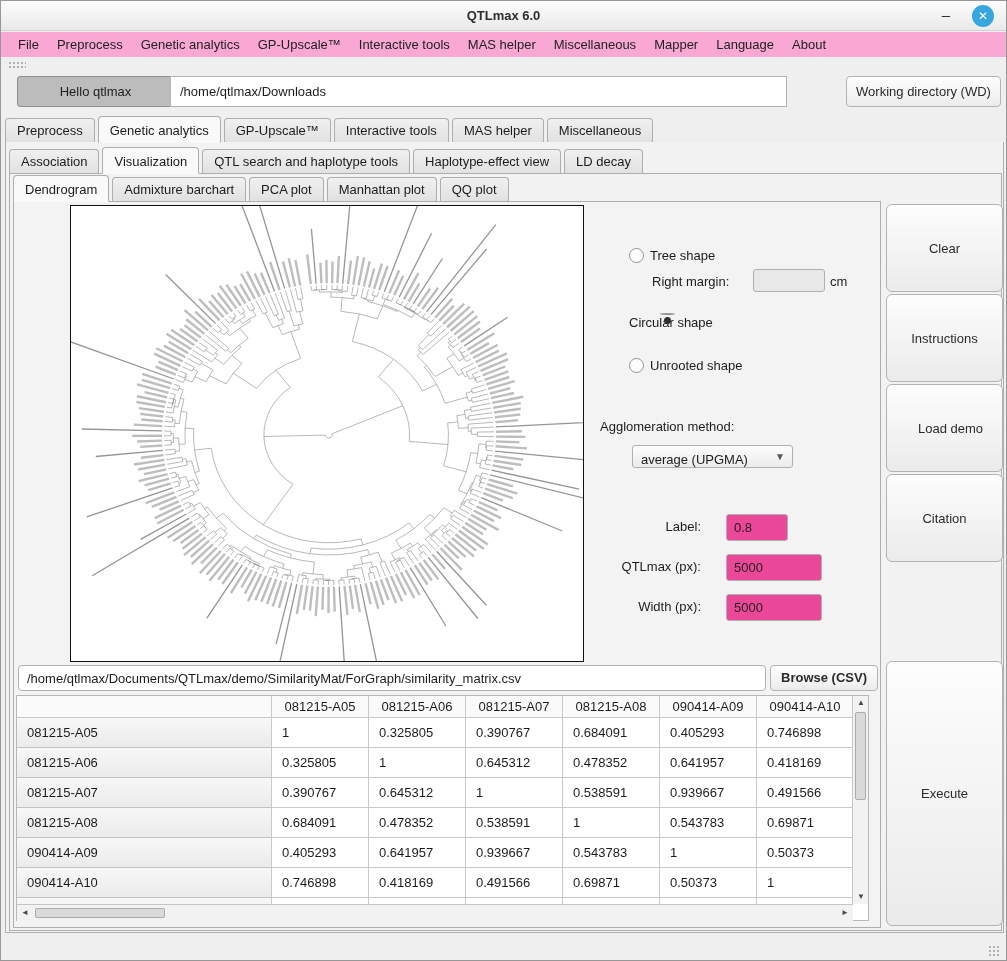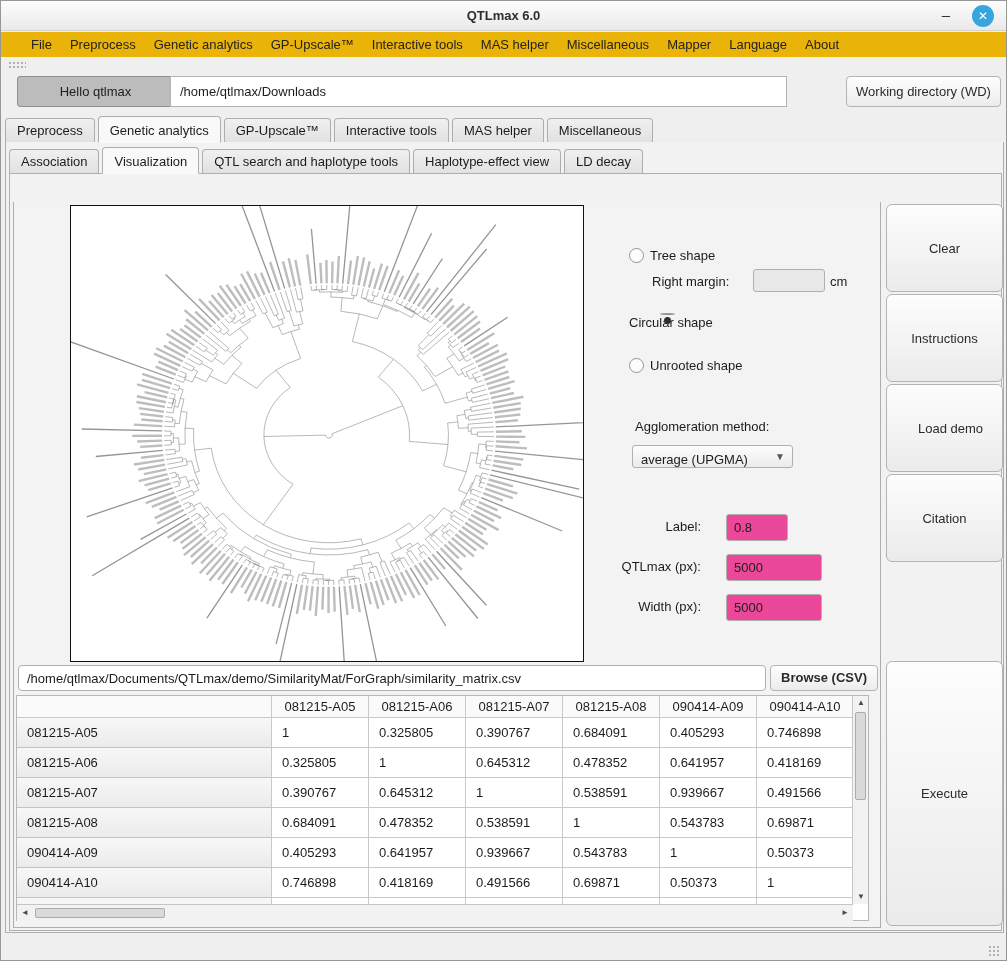--- a/index.html
+++ b/index.html
@@ -12,22 +12,22 @@
   
   .titlebar{position:absolute;left:0;top:0;width:100%;height:30px;
     background:linear-gradient(#fdfdfd,#e9e9e9);border-bottom:1px solid #d2d2d2;}
   .title-text{position:absolute;left:0;right:0;top:0;height:30px;line-height:30px;
     text-align:center;font-weight:700;color:#2e2e2e;}
   .win-min{position:absolute;right:48px;top:0;width:24px;height:30px;line-height:28px;
     text-align:center;color:#333;font-size:15px;cursor:default;}
   .win-close{position:absolute;right:12px;top:4px;width:22px;height:22px;border-radius:50%;
     color:#fff;font-size:12px;font-weight:700;text-align:center;line-height:22px;}
   
-  .menubar{position:absolute;left:0;top:31px;width:100%;height:25px;background:#eab308;
-    display:flex;align-items:center;padding-left:21px;}
+  .menubar{position:absolute;left:0;top:31px;width:100%;height:25px;background:#f9a8d4;
+    display:flex;align-items:center;padding-left:8px;}
   .menu-item{padding:0 9px;height:25px;line-height:25px;color:#222;}
   .grip{background-image:radial-gradient(circle,#b2b2b2 1px,transparent 1.3px);background-size:4px 4px;}
   .grip-top{position:absolute;left:7px;top:60px;width:18px;height:9px;}
   .grip-corner{position:absolute;right:6px;bottom:5px;width:12px;height:12px;}
   
   .btn{background:linear-gradient(#fefefe,#ececec);border:1px solid #b3b3b3;border-radius:4px;
     color:#2b2b2b;text-align:center;}
   .hello-btn{position:absolute;left:16px;top:75px;width:157px;height:31px;line-height:29px;
     background:#bcbcbc;border:1px solid #8f8f8f;border-radius:3px;text-align:center;}
   .wd-input{position:absolute;left:169px;top:75px;width:617px;height:31px;background:#fff;
@@ -133,20 +133,27 @@
 
     <div class="tabrow" id="tabrow-2">
         <div class="tab">Association</div>
         <div class="tab active">Visualization</div>
         <div class="tab">QTL search and haplotype tools</div>
         <div class="tab">Haplotype-effect view</div>
         <div class="tab">LD decay</div>
       </div>
     <div class="page" id="page2">
 
+      <div class="tabrow" id="tabrow-3">
+          <div class="tab active">Dendrogram</div>
+          <div class="tab">Admixture barchart</div>
+          <div class="tab">PCA plot</div>
+          <div class="tab">Manhattan plot</div>
+          <div class="tab">QQ plot</div>
+        </div>
       <div class="page" id="page3">
 
         <div class="plot-box">
           <svg id="dendro-svg" width="514" height="457" viewBox="0 0 514 457">
               <path d=" M261.0 227.8 L331.8 199.7 M307.3 171.1 L322.5 153.2 M281.4 135.6 L288.4 107.9 M269.9 105.3 L271.2 91.6 M259.9 91.1 L260.0 85.9 M248.3 86.1 L248.2 83.8 M243.1 84.1 L243.1 84.1 M240.6 84.4 L240.0 79.9 M245.6 83.9 L245.3 79.4 M240.6 84.4 A160.1 145.5 0 0 1 245.6 83.9 M253.3 83.6 L253.3 83.6 M250.7 83.6 L250.5 79.2 M255.8 83.5 L255.8 79.0 M250.7 83.6 A160.1 145.5 0 0 1 255.8 83.5 M243.1 84.1 A160.1 145.5 0 0 1 253.3 83.6 M271.5 86.4 L271.7 85.1 M267.2 84.8 L267.3 83.7 M263.5 83.6 L263.5 83.6 M260.9 83.5 L261.0 79.0 M266.0 83.7 L266.3 79.2 M260.9 83.5 A160.1 145.5 0 0 1 266.0 83.7 M271.1 84.0 L271.5 79.5 M263.5 83.6 A160.1 145.5 0 0 1 271.1 84.0 M276.1 85.5 L276.8 80.0 M267.2 84.8 A158.8 144.4 0 0 1 276.1 85.5 M248.3 86.1 A157.4 143.1 0 0 1 271.5 86.4 M282.5 92.9 L283.1 89.5 M280.6 89.2 L282.0 80.6 M285.5 89.9 L287.2 81.4 M280.6 89.2 A155.5 141.3 0 0 1 285.5 89.9 M259.9 91.1 A151.7 137.9 0 0 1 282.5 92.9 M306.3 112.8 L311.8 99.8 M296.7 95.4 L297.2 93.9 M292.4 92.8 L292.6 92.1 M290.2 91.6 L292.4 82.3 M295.0 92.6 L297.5 83.4 M290.2 91.6 A154.5 140.5 0 0 1 295.0 92.6 M301.9 95.1 L303.6 89.9 M301.1 89.2 L302.6 84.6 M306.0 90.5 L307.6 85.9 M301.1 89.2 A159.7 145.2 0 0 1 306.0 90.5 M292.4 92.8 A153.7 139.7 0 0 1 301.9 95.1 M326.2 105.5 L326.9 104.3 M312.2 98.5 L314.5 93.1 M310.9 91.9 L312.6 87.5 M318.0 94.4 L318.1 94.2 M315.8 93.3 L317.6 89.1 M320.5 95.1 L322.4 90.9 M315.8 93.3 A160.1 145.5 0 0 1 320.5 95.1 M310.9 91.9 A159.8 145.2 0 0 1 318.0 94.4 M340.8 111.5 L343.8 107.2 M333.0 101.5 L333.4 100.7 M327.5 97.9 L327.5 97.9 M325.2 96.9 L327.2 92.8 M329.8 98.9 L332.0 94.9 M325.2 96.9 A160.1 145.5 0 0 1 329.8 98.9 M339.3 103.7 L339.3 103.7 M334.3 101.1 L336.6 97.1 M344.2 106.4 L344.2 106.4 M340.9 104.6 L340.9 104.6 M338.7 103.4 L341.2 99.5 M343.1 105.8 L345.7 102.0 M338.7 103.4 A160.1 145.5 0 0 1 343.1 105.8 M347.4 108.3 L350.1 104.6 M340.9 104.6 A160.1 145.5 0 0 1 347.4 108.3 M334.3 101.1 A160.1 145.5 0 0 1 344.2 106.4 M327.5 97.9 A160.1 145.5 0 0 1 339.3 103.7 M354.1 113.7 L354.6 113.1 M351.5 111.0 L354.5 107.3 M357.6 115.2 L357.7 115.2 M355.7 113.7 L358.7 110.2 M359.7 116.6 L362.8 113.1 M355.7 113.7 A160.1 145.5 0 0 1 359.7 116.6 M351.5 111.0 A160.0 145.4 0 0 1 357.6 115.2 M333.0 101.5 A159.1 144.6 0 0 1 354.1 113.7 M312.2 98.5 A153.4 139.5 0 0 1 340.8 111.5 M296.7 95.4 A152.0 138.2 0 0 1 326.2 105.5 M269.9 105.3 A136.6 124.2 0 0 1 306.3 112.8 M351.6 184.9 L365.5 178.3 M353.4 161.1 L355.6 159.5 M345.9 149.5 L349.8 146.0 M347.2 143.7 L349.4 141.6 M347.1 139.6 L358.0 128.6 M356.2 127.2 L366.8 116.2 M359.8 130.1 L370.7 119.5 M356.2 127.2 A149.0 135.4 0 0 1 359.8 130.1 M351.7 143.6 L374.5 122.8 M347.1 139.6 A132.7 120.6 0 0 1 351.7 143.6 M352.3 148.3 L378.2 126.2 M347.2 143.7 A129.5 117.7 0 0 1 352.3 148.3 M364.0 170.5 L381.7 160.7 M375.7 152.4 L382.9 147.7 M377.2 140.8 L379.6 139.0 M377.2 136.4 L378.9 135.0 M377.3 133.3 L381.7 129.7 M380.6 136.8 L385.1 133.4 M377.3 133.3 A159.1 144.6 0 0 1 380.6 136.8 M381.9 141.7 L388.4 137.1 M377.2 136.4 A156.8 142.5 0 0 1 381.9 141.7 M388.2 154.9 L392.9 152.2 M390.5 148.8 L391.2 148.3 M389.1 145.5 L389.1 145.5 M387.6 143.6 L391.6 140.9 M390.5 147.4 L394.6 144.9 M387.6 143.6 A160.1 145.5 0 0 1 390.5 147.4 M393.3 151.3 L397.5 148.9 M389.1 145.5 A160.1 145.5 0 0 1 393.3 151.3 M395.2 155.6 L400.2 152.9 M390.5 148.8 A159.2 144.7 0 0 1 395.2 155.6 M377.2 140.8 A153.6 139.7 0 0 1 388.2 154.9 M387.1 169.4 L392.0 167.1 M389.9 163.5 L402.8 157.1 M394.0 170.8 L396.9 169.6 M395.0 166.1 L405.3 161.3 M398.6 173.1 L402.9 171.4 M401.3 168.3 L407.6 165.6 M404.4 174.6 L405.2 174.3 M404.3 172.1 L409.7 170.0 M406.2 176.4 L411.7 174.4 M404.3 172.1 A159.1 144.6 0 0 1 406.2 176.4 M401.3 168.3 A158.1 143.8 0 0 1 404.4 174.6 M395.0 166.1 A153.5 139.5 0 0 1 398.6 173.1 M389.9 163.5 A150.3 136.7 0 0 1 394.0 170.8 M375.7 152.4 A144.7 131.6 0 0 1 387.1 169.4 M345.9 149.5 A124.0 112.7 0 0 1 364.0 170.5 M374.0 197.2 L396.4 191.1 M395.0 187.1 L401.1 185.3 M400.3 183.2 L413.5 178.9 M401.8 187.3 L415.2 183.5 M400.3 183.2 A150.9 137.2 0 0 1 401.8 187.3 M397.7 195.1 L400.9 194.3 M400.3 192.3 L416.7 188.0 M401.5 196.4 L418.1 192.7 M400.3 192.3 A147.9 134.5 0 0 1 401.5 196.4 M395.0 187.1 A144.5 131.4 0 0 1 397.7 195.1 M353.4 161.1 A121.1 110.1 0 0 1 374.0 197.2 M281.4 135.6 A105.4 95.8 0 0 1 351.6 184.9 M338.3 235.4 L377.0 238.5 M376.7 217.0 L386.8 215.9 M385.9 209.7 L394.1 208.4 M393.3 204.5 L400.0 203.3 M399.6 201.2 L419.3 197.3 M400.5 205.3 L420.3 202.0 M399.6 201.2 A144.8 131.7 0 0 1 400.5 205.3 M394.8 212.4 L397.4 212.0 M397.1 210.0 L421.2 206.7 M397.7 214.1 L421.9 211.5 M397.1 210.0 A140.7 127.9 0 0 1 397.7 214.1 M393.3 204.5 A138.0 125.5 0 0 1 394.8 212.4 M387.4 222.3 L397.2 221.7 M397.0 218.2 L422.4 216.2 M397.4 225.3 L400.2 225.2 M400.1 222.1 L422.8 221.0 M400.3 228.3 L406.3 228.3 M406.3 226.1 L423.0 225.8 M406.3 230.4 L423.0 230.6 M406.3 226.1 A148.3 134.8 0 0 1 406.3 230.4 M400.1 222.1 A142.3 129.4 0 0 1 400.3 228.3 M397.0 218.2 A139.5 126.8 0 0 1 397.4 225.3 M385.9 209.7 A129.6 117.9 0 0 1 387.4 222.3 M372.6 259.8 L395.2 265.8 M399.7 246.6 L406.8 247.5 M407.8 238.0 L415.0 238.5 M415.2 235.1 L422.9 235.4 M414.7 241.9 L415.3 241.9 M415.6 239.7 L422.5 240.1 M415.1 244.2 L422.1 244.9 M415.6 239.7 A158.0 143.6 0 0 1 415.1 244.2 M415.2 235.1 A157.4 143.1 0 0 1 414.7 241.9 M405.0 256.9 L409.5 257.8 M410.4 253.9 L414.9 254.7 M415.6 251.2 L416.2 251.3 M416.5 249.0 L421.4 249.7 M415.7 253.6 L420.6 254.4 M416.5 249.0 A160.1 145.5 0 0 1 415.7 253.6 M414.2 258.1 L419.6 259.1 M415.6 251.2 A159.5 145.0 0 0 1 414.2 258.1 M408.6 261.6 L418.5 263.8 M410.4 253.9 A154.8 140.7 0 0 1 408.6 261.6 M407.8 238.0 A150.1 136.5 0 0 1 405.0 256.9 M387.5 284.2 L396.0 287.8 M401.1 276.7 L402.2 277.1 M405.0 269.4 L409.9 270.7 M411.1 266.9 L417.2 268.4 M408.5 274.6 L409.8 275.0 M411.0 271.7 L415.7 273.0 M408.6 278.3 L408.6 278.3 M409.4 276.1 L414.1 277.5 M407.7 280.4 L412.3 282.0 M409.4 276.1 A160.1 145.5 0 0 1 407.7 280.4 M411.0 271.7 A160.1 145.5 0 0 1 408.6 278.3 M411.1 266.9 A158.7 144.2 0 0 1 408.5 274.6 M398.9 284.6 L400.3 285.1 M401.2 283.0 L410.4 286.5 M399.3 287.2 L408.3 290.9 M401.2 283.0 A155.1 141.0 0 0 1 399.3 287.2 M405.0 269.4 A153.6 139.7 0 0 1 398.9 284.6 M389.9 298.4 L390.8 298.9 M392.9 295.5 L394.2 296.1 M395.9 293.2 L399.1 294.7 M400.3 292.6 L406.1 295.2 M398.0 296.7 L403.7 299.5 M400.3 292.6 A158.6 144.1 0 0 1 398.0 296.7 M392.4 299.1 L401.1 303.6 M395.9 293.2 A154.9 140.8 0 0 1 392.4 299.1 M388.6 302.3 L398.4 307.8 M392.9 295.5 A153.5 139.6 0 0 1 388.6 302.3 M401.1 276.7 A152.4 138.5 0 0 1 389.9 298.4 M399.7 246.6 A143.0 130.0 0 0 1 387.5 284.2 M376.7 217.0 A119.5 108.6 0 0 1 372.6 259.8 M307.3 171.1 A80.6 73.2 0 0 1 338.3 235.4 M254.7 229.1 L193.0 230.5 M222.0 278.2 L192.3 318.8 M290.0 332.8 L291.9 338.9 M337.9 317.0 L343.0 322.6 M358.8 308.6 L363.6 312.3 M372.7 301.7 L381.2 307.0 M383.2 304.3 L395.6 311.8 M379.1 309.7 L381.0 311.0 M382.5 309.2 L392.6 315.7 M379.6 312.8 L389.5 319.6 M382.5 309.2 A152.6 138.7 0 0 1 379.6 312.8 M383.2 304.3 A150.2 136.5 0 0 1 379.1 309.7 M353.3 322.0 L359.9 328.5 M365.4 323.7 L366.1 324.3 M371.6 318.9 L374.2 320.9 M377.7 317.1 L386.3 323.4 M370.5 324.7 L373.4 327.1 M375.9 324.6 L376.9 325.4 M378.6 323.6 L382.9 327.0 M375.2 327.1 L379.4 330.6 M378.6 323.6 A159.3 144.8 0 0 1 375.2 327.1 M370.8 329.6 L375.8 334.1 M375.9 324.6 A158.0 143.6 0 0 1 370.8 329.6 M377.7 317.1 A154.0 140.0 0 0 1 370.5 324.7 M360.3 329.5 L361.1 330.3 M362.9 328.8 L372.0 337.4 M359.4 331.8 L368.2 340.7 M362.9 328.8 A151.8 138.0 0 0 1 359.4 331.8 M371.6 318.9 A150.6 136.9 0 0 1 360.3 329.5 M354.3 333.1 L364.2 343.8 M365.4 323.7 A149.6 136.0 0 0 1 354.3 333.1 M372.7 301.7 A139.8 127.1 0 0 1 353.3 322.0 M324.8 334.1 L330.1 342.5 M339.3 337.2 L341.6 340.2 M346.9 336.8 L349.9 340.5 M352.8 338.5 L360.1 346.8 M347.0 342.5 L350.5 347.0 M352.5 345.6 L355.9 349.7 M348.4 348.3 L351.6 352.5 M352.5 345.6 A159.3 144.9 0 0 1 348.4 348.3 M352.8 338.5 A153.3 139.3 0 0 1 347.0 342.5 M336.2 343.5 L337.6 345.5 M339.6 344.4 L347.2 355.2 M335.5 346.7 L342.8 357.7 M339.6 344.4 A150.9 137.2 0 0 1 335.5 346.7 M346.9 336.8 A148.2 134.7 0 0 1 336.2 343.5 M320.4 347.1 L324.0 353.9 M328.9 351.6 L329.6 352.9 M332.9 351.3 L338.2 360.1 M326.3 354.5 L326.8 355.2 M329.0 354.2 L333.6 362.3 M324.5 356.2 L328.9 364.5 M329.0 354.2 A154.9 140.8 0 0 1 324.5 356.2 M332.9 351.3 A154.0 140.0 0 0 1 326.3 354.5 M319.0 355.9 L324.1 366.4 M328.9 351.6 A152.4 138.5 0 0 1 319.0 355.9 M339.3 337.2 A144.1 131.0 0 0 1 320.4 347.1 M358.8 308.6 A133.5 121.4 0 0 1 324.8 334.1 M240.1 342.0 L239.2 347.7 M296.7 343.7 L298.5 348.9 M307.1 346.2 L311.1 355.7 M313.3 354.9 L319.2 368.3 M308.9 356.4 L314.3 370.0 M313.3 354.9 A149.1 135.6 0 0 1 308.9 356.4 M289.7 351.0 L291.5 358.0 M300.0 355.9 L301.8 361.2 M305.2 360.2 L309.3 371.6 M298.3 362.1 L299.7 366.7 M302.1 366.1 L304.3 373.0 M297.3 367.3 L299.2 374.2 M302.1 366.1 A157.1 142.9 0 0 1 297.3 367.3 M305.2 360.2 A151.9 138.1 0 0 1 298.3 362.1 M282.8 359.6 L283.4 362.9 M290.7 361.6 L294.1 375.4 M276.0 363.9 L277.0 371.0 M283.8 370.1 L284.3 372.5 M288.0 371.9 L289.0 376.3 M280.5 373.1 L280.5 373.1 M283.0 372.7 L283.8 377.2 M277.9 373.4 L278.6 377.8 M283.0 372.7 A160.1 145.5 0 0 1 277.9 373.4 M288.0 371.9 A160.1 145.5 0 0 1 280.5 373.1 M270.1 371.7 L270.3 374.1 M272.9 373.9 L273.3 378.4 M267.8 374.2 L268.1 378.7 M272.9 373.9 A160.1 145.5 0 0 1 267.8 374.2 M283.8 370.1 A157.4 143.1 0 0 1 270.1 371.7 M290.7 361.6 A149.5 135.9 0 0 1 276.0 363.9 M300.0 355.9 A145.8 132.5 0 0 1 282.8 359.6 M307.1 346.2 A137.9 125.4 0 0 1 289.7 351.0 M185.3 329.1 L182.7 332.5 M220.4 348.3 L219.3 351.8 M243.4 356.1 L242.0 368.0 M252.1 368.6 L251.9 373.1 M258.8 373.2 L258.8 374.5 M262.7 374.4 L262.8 378.9 M255.0 374.5 L255.0 374.5 M257.6 374.5 L257.6 379.0 M252.5 374.4 L252.3 378.9 M257.6 374.5 A160.1 145.5 0 0 1 252.5 374.4 M262.7 374.4 A160.1 145.5 0 0 1 255.0 374.5 M244.9 372.7 L244.8 374.0 M247.4 374.2 L247.0 378.7 M242.3 373.8 L241.8 378.3 M247.4 374.2 A160.1 145.5 0 0 1 242.3 373.8 M258.8 373.2 A158.6 144.2 0 0 1 244.9 372.7 M232.0 366.7 L231.5 369.2 M235.2 369.8 L234.8 372.5 M237.3 372.8 L236.6 377.7 M232.2 372.1 L231.4 377.0 M237.3 372.8 A159.5 145.0 0 0 1 232.2 372.1 M227.8 368.6 L226.2 376.2 M235.2 369.8 A156.5 142.3 0 0 1 227.8 368.6 M252.1 368.6 A153.7 139.7 0 0 1 232.0 366.7 M196.3 343.8 L192.7 350.5 M213.2 358.0 L211.7 362.3 M220.0 364.5 L218.6 369.3 M222.3 370.1 L221.0 375.2 M214.9 368.4 L214.7 369.1 M217.2 369.7 L215.9 374.0 M212.3 368.4 L210.9 372.7 M217.2 369.7 A160.1 145.5 0 0 1 212.3 368.4 M222.3 370.1 A159.3 144.8 0 0 1 214.9 368.4 M203.6 359.8 L202.7 361.9 M206.2 363.1 L205.0 366.3 M207.4 367.0 L205.8 371.3 M202.6 365.5 L200.9 369.7 M207.4 367.0 A160.1 145.5 0 0 1 202.6 365.5 M199.2 360.7 L196.0 368.0 M206.2 363.1 A156.3 142.1 0 0 1 199.2 360.7 M220.0 364.5 A153.8 139.8 0 0 1 203.6 359.8 M173.7 340.4 L169.6 345.8 M179.9 351.6 L178.9 353.1 M188.4 357.7 L187.3 359.6 M193.1 362.0 L191.1 366.1 M181.7 356.9 L181.7 356.9 M186.2 359.0 L186.2 359.0 M188.5 360.1 L186.3 364.1 M183.9 358.0 L181.6 362.0 M188.5 360.1 A160.1 145.5 0 0 1 183.9 358.0 M177.2 354.6 L177.2 354.6 M179.4 355.8 L177.0 359.7 M175.0 353.4 L172.5 357.3 M179.4 355.8 A160.1 145.5 0 0 1 175.0 353.4 M186.2 359.0 A160.1 145.5 0 0 1 177.2 354.6 M193.1 362.0 A160.1 145.5 0 0 1 181.7 356.9 M169.9 348.0 L169.2 348.8 M171.4 350.1 L168.0 354.7 M167.2 347.5 L163.7 352.1 M171.4 350.1 A158.9 144.4 0 0 1 167.2 347.5 M188.4 357.7 A157.8 143.4 0 0 1 169.9 348.0 M159.9 339.2 L158.8 340.4 M161.7 342.6 L160.7 343.7 M162.8 345.1 L159.4 349.3 M158.7 342.3 L155.2 346.3 M162.8 345.1 A159.3 144.9 0 0 1 158.7 342.3 M155.9 338.2 L151.1 343.3 M161.7 342.6 A157.7 143.4 0 0 1 155.9 338.2 M179.9 351.6 A155.9 141.7 0 0 1 159.9 339.2 M213.2 358.0 A148.8 135.3 0 0 1 173.7 340.4 M243.4 356.1 A140.5 127.8 0 0 1 196.3 343.8 M152.0 307.2 L145.4 312.1 M155.5 322.4 L153.0 324.7 M156.4 327.7 L151.7 332.3 M153.5 333.8 L147.2 340.1 M149.9 330.7 L143.4 336.9 M153.5 333.8 A155.6 141.5 0 0 1 149.9 330.7 M149.7 321.6 L144.1 326.4 M145.8 328.0 L139.6 333.5 M142.4 324.7 L136.0 330.0 M145.8 328.0 A156.3 142.1 0 0 1 142.4 324.7 M156.4 327.7 A148.7 135.2 0 0 1 149.7 321.6 M136.4 301.0 L133.6 302.7 M138.1 308.6 L132.0 312.7 M135.4 316.8 L132.3 319.0 M134.7 321.7 L134.7 321.7 M136.3 323.5 L132.5 326.4 M133.0 319.9 L129.2 322.7 M136.3 323.5 A160.1 145.5 0 0 1 133.0 319.9 M129.9 316.3 L126.0 319.0 M134.7 321.7 A160.1 145.5 0 0 1 129.9 316.3 M128.7 308.6 L128.0 309.0 M129.4 310.9 L122.9 315.1 M126.6 307.1 L119.9 311.1 M129.4 310.9 A157.0 142.7 0 0 1 126.6 307.1 M135.4 316.8 A156.1 141.9 0 0 1 128.7 308.6 M129.4 296.5 L122.4 300.2 M124.3 303.1 L117.1 307.1 M120.6 297.2 L118.9 298.0 M120.1 300.0 L114.4 302.9 M117.7 296.0 L111.9 298.7 M120.1 300.0 A158.5 144.1 0 0 1 117.7 296.0 M124.3 303.1 A156.6 142.3 0 0 1 120.6 297.2 M138.1 308.6 A148.5 135.0 0 0 1 129.4 296.5 M155.5 322.4 A145.1 131.9 0 0 1 136.4 301.0 M220.4 348.3 A136.5 124.1 0 0 1 152.0 307.2 M296.7 343.7 A131.9 119.9 0 0 1 185.3 329.1 M337.9 317.0 A125.6 114.1 0 0 1 240.1 342.0 M140.3 242.2 L123.6 244.1 M128.5 265.2 L123.9 266.5 M128.3 277.7 L125.2 278.9 M127.7 284.1 L122.2 286.5 M123.2 288.5 L109.6 294.5 M121.2 284.5 L107.3 290.1 M123.2 288.5 A149.8 136.2 0 0 1 121.2 284.5 M122.9 273.6 L116.8 275.6 M118.9 280.7 L105.3 285.7 M114.8 270.4 L108.2 272.4 M109.8 276.7 L107.8 277.3 M108.6 279.5 L103.3 281.3 M106.9 275.1 L101.6 276.8 M108.6 279.5 A159.4 144.9 0 0 1 106.9 275.1 M106.7 268.0 L105.1 268.4 M105.8 270.6 L100.0 272.2 M104.5 266.2 L98.6 267.6 M105.8 270.6 A158.9 144.4 0 0 1 104.5 266.2 M109.8 276.7 A157.2 142.9 0 0 1 106.7 268.0 M118.9 280.7 A150.2 136.6 0 0 1 114.8 270.4 M127.7 284.1 A143.7 130.6 0 0 1 122.9 273.6 M120.6 254.9 L115.6 255.8 M116.4 258.9 L97.3 263.0 M115.0 252.7 L111.4 253.3 M111.8 255.5 L96.2 258.3 M111.0 251.2 L95.2 253.6 M111.8 255.5 A149.0 135.5 0 0 1 111.0 251.2 M116.4 258.9 A145.4 132.2 0 0 1 115.0 252.7 M128.3 277.7 A140.3 127.6 0 0 1 120.6 254.9 M122.7 222.6 L114.0 222.1 M114.2 238.0 L108.0 238.4 M108.7 244.9 L104.2 245.4 M104.5 247.6 L94.5 248.9 M103.9 243.2 L93.8 244.1 M104.5 247.6 A154.9 140.8 0 0 1 103.9 243.2 M107.7 231.9 L102.3 232.0 M102.5 236.5 L100.2 236.6 M100.4 238.9 L93.4 239.3 M100.1 234.3 L93.1 234.6 M100.4 238.9 A158.0 143.6 0 0 1 100.1 234.3 M102.3 227.5 L99.9 227.5 M99.9 229.7 L93.0 229.8 M100.0 225.2 L93.1 225.0 M99.9 229.7 A158.1 143.7 0 0 1 100.0 225.2 M102.5 236.5 A155.7 141.6 0 0 1 102.3 227.5 M108.7 244.9 A150.3 136.7 0 0 1 107.7 231.9 M116.0 206.3 L110.1 205.4 M108.3 217.7 L103.8 217.4 M103.5 220.8 L93.3 220.2 M104.2 214.1 L101.5 213.8 M101.3 216.1 L93.7 215.4 M101.8 211.5 L94.2 210.7 M101.3 216.1 A157.4 143.1 0 0 1 101.8 211.5 M103.5 220.8 A154.7 140.7 0 0 1 104.2 214.1 M113.0 193.2 L109.3 192.3 M107.0 201.1 L103.3 200.5 M102.1 206.9 L95.0 205.9 M104.9 194.1 L102.8 193.6 M101.5 198.7 L101.5 198.7 M100.7 202.1 L95.9 201.2 M102.3 195.3 L102.3 195.3 M101.7 197.5 L96.9 196.5 M102.9 193.0 L98.1 191.9 M101.7 197.5 A160.1 145.5 0 0 1 102.9 193.0 M100.7 202.1 A160.1 145.5 0 0 1 102.3 195.3 M104.3 188.5 L99.5 187.3 M101.5 198.7 A160.1 145.5 0 0 1 104.3 188.5 M102.1 206.9 A157.8 143.5 0 0 1 104.9 194.1 M112.2 183.6 L108.0 182.3 M107.2 184.5 L101.1 182.7 M108.8 180.2 L102.8 178.2 M107.2 184.5 A158.6 144.1 0 0 1 108.8 180.2 M107.0 201.1 A154.1 140.1 0 0 1 112.2 183.6 M108.3 217.7 A150.2 136.6 0 0 1 113.0 193.2 M114.2 238.0 A144.2 131.1 0 0 1 116.0 206.3 M128.5 265.2 A135.5 123.1 0 0 1 122.7 222.6 M290.0 332.8 A118.6 107.8 0 0 1 140.3 242.2 M219.2 181.5 L205.1 164.2 M185.6 182.3 L162.3 167.3 M155.0 177.9 L138.4 169.7 M135.1 175.7 L123.7 170.7 M121.1 176.1 L113.8 173.3 M112.4 176.5 L104.6 173.7 M115.3 170.2 L114.5 169.9 M113.5 172.0 L106.6 169.3 M115.5 167.8 L108.8 164.9 M113.5 172.0 A157.6 143.2 0 0 1 115.5 167.8 M112.4 176.5 A156.7 142.4 0 0 1 115.3 170.2 M126.7 165.4 L122.2 163.3 M121.1 165.2 L111.1 160.6 M123.4 161.3 L113.6 156.4 M121.1 165.2 A153.9 139.9 0 0 1 123.4 161.3 M121.1 176.1 A148.8 135.3 0 0 1 126.7 165.4 M142.1 164.0 L130.2 157.3 M129.0 159.2 L116.2 152.3 M131.5 155.5 L119.0 148.2 M129.0 159.2 A150.2 136.5 0 0 1 131.5 155.5 M135.1 175.7 A136.2 123.8 0 0 1 142.1 164.0 M170.9 157.5 L160.9 149.3 M152.8 158.3 L143.8 152.2 M140.8 156.0 L121.9 144.2 M146.9 148.5 L144.5 146.8 M142.3 149.3 L134.8 144.1 M133.4 145.9 L124.9 140.3 M136.3 142.3 L128.1 136.5 M133.4 145.9 A154.6 140.5 0 0 1 136.3 142.3 M146.7 144.3 L131.4 132.8 M142.3 149.3 A145.1 131.9 0 0 1 146.7 144.3 M140.8 156.0 A142.0 129.1 0 0 1 146.9 148.5 M170.0 141.1 L168.1 139.2 M159.8 146.7 L156.3 143.8 M154.8 145.3 L134.9 129.1 M157.8 142.4 L138.4 125.6 M154.8 145.3 A138.3 125.7 0 0 1 157.8 142.4 M177.2 132.3 L168.6 122.1 M158.6 129.7 L155.4 126.6 M152.7 128.8 L148.7 125.0 M146.9 126.6 L142.1 122.2 M150.5 123.4 L145.9 118.9 M146.9 126.6 A158.2 143.9 0 0 1 150.5 123.4 M158.1 124.4 L149.9 115.7 M152.7 128.8 A152.4 138.6 0 0 1 158.1 124.4 M179.4 115.3 L178.0 113.3 M171.3 117.4 L168.6 113.9 M163.1 117.6 L160.9 115.1 M158.0 117.2 L153.9 112.6 M164.0 113.0 L163.1 111.9 M161.0 113.3 L158.0 109.7 M165.1 110.5 L162.3 106.8 M161.0 113.3 A160.1 145.5 0 0 1 165.1 110.5 M158.0 117.2 A158.5 144.1 0 0 1 164.0 113.0 M174.2 110.4 L171.9 107.1 M169.7 108.4 L166.6 104.1 M174.0 105.9 L171.0 101.5 M169.7 108.4 A159.3 144.8 0 0 1 174.0 105.9 M163.1 117.6 A155.0 140.9 0 0 1 174.2 110.4 M185.0 109.6 L181.5 103.9 M179.3 105.0 L175.5 99.1 M183.7 102.8 L180.1 96.8 M179.3 105.0 A157.5 143.1 0 0 1 183.7 102.8 M171.3 117.4 A150.3 136.6 0 0 1 185.0 109.6 M158.6 129.7 A147.7 134.3 0 0 1 179.4 115.3 M159.8 146.7 A133.5 121.4 0 0 1 177.2 132.3 M152.8 158.3 A130.8 118.9 0 0 1 170.0 141.1 M155.0 177.9 A117.3 106.7 0 0 1 170.9 157.5 M229.7 152.5 L219.8 125.6 M211.3 128.5 L207.1 119.5 M201.9 121.7 L194.2 107.0 M192.1 107.9 L184.8 94.6 M196.4 106.1 L189.6 92.5 M192.1 107.9 A148.6 135.1 0 0 1 196.4 106.1 M212.4 117.6 L210.6 113.2 M207.6 114.3 L205.3 109.0 M203.2 109.8 L194.4 90.6 M207.4 108.3 L199.3 88.8 M203.2 109.8 A142.1 129.2 0 0 1 207.4 108.3 M213.7 112.2 L204.2 87.2 M207.6 114.3 A135.9 123.6 0 0 1 213.7 112.2 M201.9 121.7 A130.7 118.8 0 0 1 212.4 117.6 M228.5 123.2 L227.3 118.8 M222.9 119.9 L218.2 105.0 M216.0 105.6 L209.2 85.7 M220.3 104.4 L214.3 84.4 M216.0 105.6 A142.1 129.2 0 0 1 220.3 104.4 M231.6 117.9 L228.7 105.5 M225.5 106.2 L219.4 83.2 M232.0 104.9 L229.5 93.1 M227.1 93.6 L224.5 82.1 M231.9 92.7 L229.7 81.2 M227.1 93.6 A152.1 138.3 0 0 1 231.9 92.7 M225.5 106.2 A138.9 126.3 0 0 1 232.0 104.9 M222.9 119.9 A125.1 113.7 0 0 1 231.6 117.9 M211.3 128.5 A120.0 109.1 0 0 1 228.5 123.2 M185.6 182.3 A88.8 80.7 0 0 1 229.7 152.5 M222.0 278.2 A65.1 59.1 0 0 1 219.2 181.5 M261.0 227.8 A3.3 3.0 0 1 1 254.7 229.1" fill="none" stroke="#7d7d7d" stroke-width="0.55" opacity="1"></path>
               <path d=" M239.8 78.1 L236.2 48.4 M250.4 77.4 L249.4 56.9 M255.7 77.2 L255.4 54.1 M261.1 77.2 L261.5 55.4 M266.4 77.4 L267.9 49.9 M277.0 78.2 L280.0 54.6 M282.3 78.8 L286.9 50.0 M287.5 79.6 L293.1 51.5 M292.8 80.5 L298.7 55.3 M298.0 81.6 L303.2 62.5 M303.1 82.8 L310.9 57.6 M308.2 84.2 L316.6 60.0 M318.3 87.4 L328.1 64.3 M323.2 89.3 L332.1 70.1 M332.9 93.3 L347.5 66.8 M337.6 95.6 L348.4 77.5 M346.8 100.4 L359.1 82.6 M351.3 103.1 L367.1 81.7 M364.1 111.8 L381.1 92.9 M368.1 114.9 L382.9 99.6 M372.1 118.1 L393.2 97.6 M375.9 121.5 L398.8 100.6 M379.6 125.0 L402.7 105.2 M383.2 128.6 L406.2 110.1 M386.7 132.2 L409.0 115.5 M390.0 136.0 L409.0 122.6 M396.2 143.9 L423.2 127.2 M399.2 147.9 L417.9 137.1 M401.9 152.0 L426.8 138.7 M404.6 156.2 L427.9 144.6 M407.0 160.5 L435.8 147.3 M409.4 164.9 L437.2 153.1 M411.5 169.3 L434.2 160.5 M413.5 173.8 L437.4 165.3 M415.4 178.3 L438.3 171.0 M417.1 182.9 L443.6 175.2 M418.6 187.6 L439.4 182.2 M420.0 192.2 L442.9 187.0 M421.2 196.9 L452.4 190.8 M422.3 201.7 L449.8 197.1 M423.1 206.5 L449.8 202.8 M423.8 211.3 L449.3 208.5 M424.4 216.1 L446.9 214.3 M424.9 225.8 L450.8 225.3 M425.0 230.6 L454.3 230.9 M424.8 235.4 L448.4 236.3 M424.5 240.3 L456.0 242.4 M423.4 249.9 L452.4 253.6 M422.6 254.7 L450.4 259.0 M421.6 259.4 L442.3 263.3 M417.6 273.5 L441.9 280.3 M416.0 278.1 L446.4 287.6 M414.2 282.7 L441.9 292.2 M412.2 287.2 L431.9 294.6 M407.8 296.0 L426.5 304.3 M405.4 300.3 L430.1 312.2 M402.8 304.5 L423.0 315.1 M400.1 308.7 L427.6 324.1 M397.2 312.8 L415.4 323.7 M394.2 316.8 L411.9 328.2 M391.1 320.7 L416.8 338.4 M387.8 324.5 L412.9 343.0 M384.4 328.2 L405.2 344.6 M380.8 331.8 L403.0 350.4 M377.2 335.3 L394.5 350.8 M373.4 338.7 L387.8 352.4 M369.5 342.0 L390.9 363.8 M361.3 348.3 L374.1 363.0 M352.7 354.0 L367.4 373.4 M348.3 356.7 L360.9 374.5 M343.8 359.2 L356.5 378.6 M334.5 363.9 L348.7 389.0 M329.7 366.1 L343.3 392.0 M324.9 368.1 L335.0 389.1 M319.9 370.0 L331.1 395.3 M315.0 371.7 L325.1 397.1 M309.9 373.3 L317.5 394.2 M304.9 374.7 L312.6 398.8 M299.7 376.0 L307.3 402.7 M294.5 377.1 L299.7 398.2 M284.1 378.9 L288.8 406.1 M278.8 379.6 L282.0 402.8 M273.5 380.1 L276.5 408.9 M262.9 380.7 L263.7 405.6 M257.6 380.8 L257.5 407.1 M252.2 380.7 L251.4 403.6 M246.9 380.5 L244.7 410.1 M241.6 380.1 L238.9 404.7 M236.3 379.5 L232.8 403.8 M231.0 378.8 L225.8 408.0 M215.4 375.8 L207.9 401.8 M210.3 374.5 L201.8 400.3 M205.2 373.0 L196.0 398.2 M200.2 371.4 L190.3 395.8 M195.2 369.7 L184.2 394.3 M190.3 367.8 L177.0 395.2 M185.5 365.7 L173.8 387.8 M180.7 363.6 L170.4 381.5 M176.0 361.3 L159.9 387.2 M166.9 356.2 L151.4 378.0 M162.5 353.5 L147.1 373.7 M158.2 350.7 L138.5 374.7 M154.0 347.7 L135.6 368.8 M149.9 344.7 L128.8 367.2 M145.9 341.5 L130.1 357.3 M142.0 338.2 L120.7 358.2 M138.2 334.7 L119.8 351.0 M134.6 331.2 L113.0 349.1 M131.0 327.6 L111.6 342.7 M127.6 323.9 L109.5 337.1 M124.4 320.0 L102.2 335.2 M121.3 316.1 L96.6 331.8 M112.7 303.8 L86.2 317.5 M110.2 299.6 L83.7 312.2 M107.8 295.3 L88.5 303.7 M105.5 290.9 L80.8 300.9 M103.4 286.4 L74.7 297.1 M99.7 277.3 L77.3 284.2 M98.1 272.7 L73.6 279.4 M96.6 268.1 L67.6 275.1 M95.4 263.4 L72.8 268.1 M94.2 258.6 L67.3 263.5 M93.3 253.9 L62.9 258.5 M92.5 249.1 L70.0 251.8 M91.4 239.5 L69.2 240.9 M91.1 234.6 L66.2 235.5 M91.0 229.8 L61.2 229.9 M91.3 220.1 L62.8 218.6 M91.7 215.3 L70.2 213.5 M92.3 210.5 L69.1 207.9 M93.0 205.7 L67.8 202.1 M93.9 200.9 L65.4 196.0 M95.0 196.2 L65.9 190.3 M96.2 191.4 L73.6 186.2 M97.6 186.8 L66.0 178.4 M99.2 182.1 L71.0 173.8 M100.9 177.6 L71.3 167.9 M104.8 168.6 L84.6 160.6 M107.0 164.2 L87.3 155.7 M109.4 159.8 L83.1 147.6 M111.9 155.5 L85.3 142.2 M114.5 151.3 L92.8 139.6 M117.3 147.2 L97.8 135.8 M120.3 143.2 L95.5 127.8 M123.3 139.2 L100.2 123.8 M126.6 135.4 L109.2 123.0 M129.9 131.6 L113.5 119.2 M133.4 127.9 L115.2 113.2 M137.0 124.4 L113.6 104.2 M140.7 120.9 L124.2 105.6 M148.6 114.4 L128.0 92.8 M152.6 111.2 L138.1 95.0 M156.8 108.2 L140.6 88.9 M161.1 105.4 L146.8 87.1 M165.5 102.6 L148.8 79.8 M170.0 100.0 L155.4 78.7 M174.5 97.5 L163.5 80.1 M179.2 95.2 L169.2 78.2 M183.9 93.0 L170.2 67.8 M188.7 90.9 L176.0 65.4 M193.6 88.9 L183.7 67.4 M198.6 87.1 L190.0 66.7 M208.6 84.0 L199.1 56.0 M218.9 81.4 L212.0 55.4 M224.1 80.4 L217.7 52.2 M229.3 79.5 L224.4 53.9" fill="none" stroke="#9a9a9a" stroke-width="2.4" opacity="0.65"></path>
               <path d=" M245.1 77.7 L240.4 22.8 M271.7 77.7 L281.4 -29.4 M313.3 85.8 L353.4 -18.4 M328.1 91.2 L360.6 27.3 M342.2 97.9 L371.4 52.5 M355.6 105.8 L424.8 18.6 M359.9 108.7 L415.6 43.0 M393.2 139.9 L436.6 111.3 M424.7 220.9 L546.5 215.0 M424.0 245.1 L531.2 255.5 M420.4 264.2 L508.3 283.2 M419.1 268.9 L533.4 297.1 M410.1 291.6 L491.3 325.0 M365.5 345.2 L415.4 399.3 M357.1 351.2 L406.8 412.5 M339.2 361.7 L374.9 420.0 M289.3 378.1 L311.8 485.3 M268.2 380.5 L274.0 467.2 M225.8 378.0 L205.4 472.3 M220.6 376.9 L205.1 438.2 M171.4 358.8 L135.9 412.1 M118.3 312.1 L21.2 369.8 M115.4 308.0 L69.6 333.4 M101.5 281.9 L15.7 310.9 M91.9 244.3 L24.8 250.5 M91.1 224.9 L10.7 223.0 M102.8 173.0 L-2.5 135.1 M144.6 117.6 L94.6 68.5 M203.6 85.5 L170.6 -1.6 M213.7 82.6 L184.9 -13.0" fill="none" stroke="#8a8a8a" stroke-width="1.3" opacity="0.9"></path>
             </svg>
         </div>
 
@@ -162,21 +169,21 @@
           <div class="radio-row" style="left:615px;top:155px;">
             <span class="radio"></span>
             <span>Unrooted shape</span>
           </div>
         </div>
 
         <div class="ctl-label" style="left:638px;top:72px;">Right margin:</div>
         <input class="small-input disabled" style="left: 739px; top: 67px; width: 72px; height: 23px;" value="">
         <div class="ctl-label" style="left:816px;top:72px;">cm</div>
 
-        <div class="ctl-label" style="left:621px;top:217px;">Agglomeration method:</div>
+        <div class="ctl-label" style="left:586px;top:217px;">Agglomeration method:</div>
         <div class="dropdown" style="left:618px;top:243px;width:161px;height:23px;">
           <span>average (UPGMA)</span>
           <span class="caret">▼</span>
         </div>
 
         <div class="ctl-label lbl-right" style="left:592px;top:317px;width:95px;">Label:</div>
         <input class="small-input" style="left: 712px; top: 312px; width: 62px; height: 27px;" value="0.8">
         <div class="ctl-label lbl-right" style="left:582px;top:357px;width:105px;">QTLmax (px):</div>
         <input class="small-input" style="left: 712px; top: 352px; width: 96px; height: 27px;" value="5000">
         <div class="ctl-label lbl-right" style="left:582px;top:397px;width:105px;">Width (px):</div>

